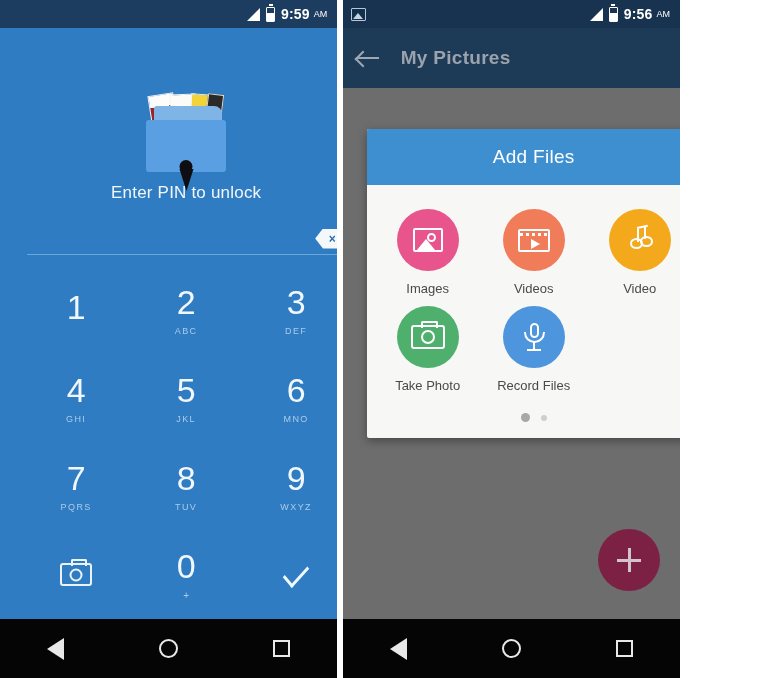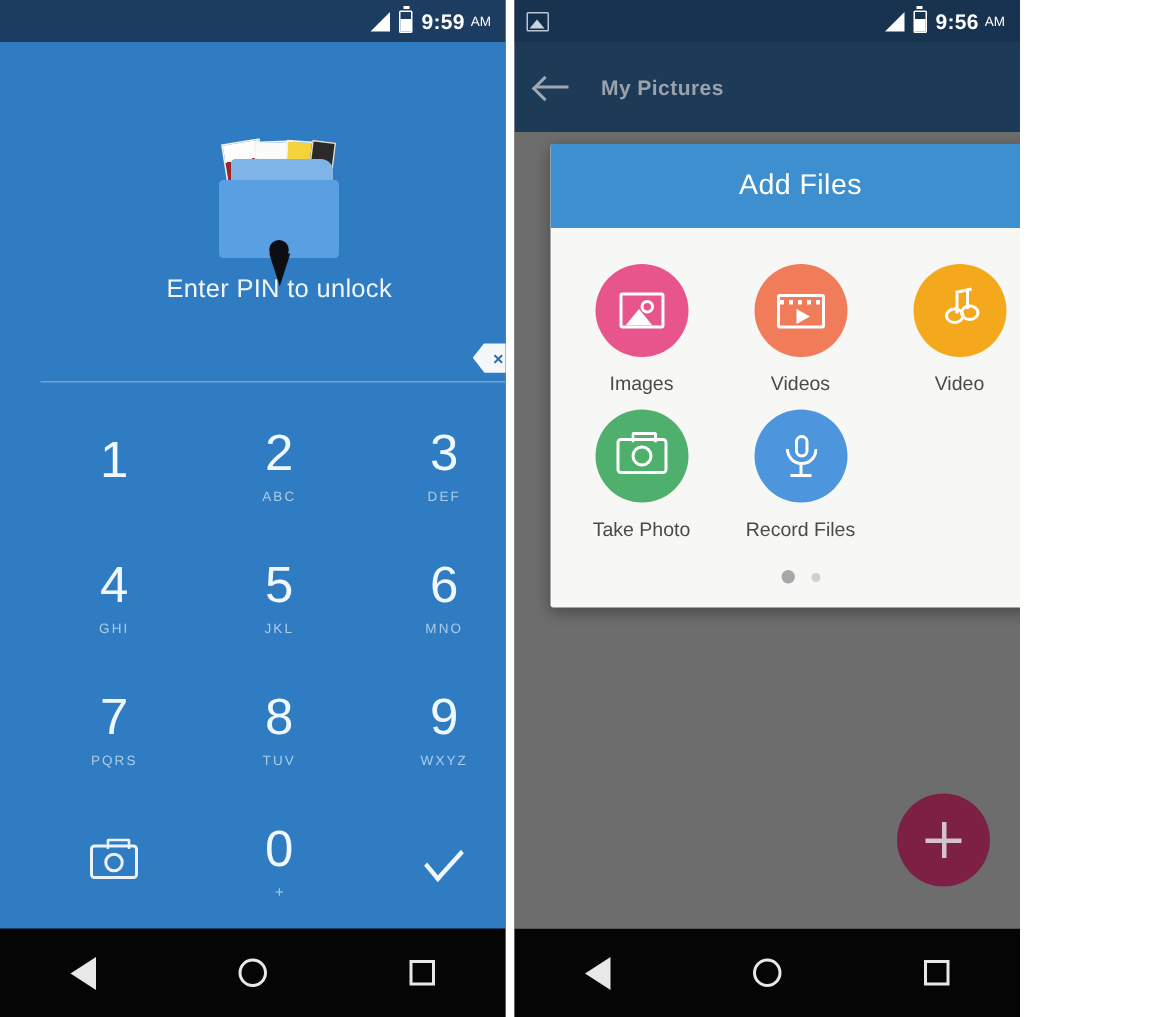--- a/index.html
+++ b/index.html
@@ -233,21 +233,21 @@
     width: 22px; height: 2px; background: #9fa8b2;
   }
   .back-arrow:after {
     content: ""; position: absolute; left: 0; top: 3px;
     width: 10px; height: 10px;
     border-left: 2px solid #9fa8b2;
     border-bottom: 2px solid #9fa8b2;
     transform: rotate(45deg);
   }
   .appbar-title {
-    font-size: 14px; font-weight: bold;
+    font-size: 19px; font-weight: bold;
     color: #9aa3ad;
     letter-spacing: .3px;
   }
   .content-scrim {
     position: absolute; left: 0; top: 60px;
     width: 381px; height: 531px;
     background: #6e6d6d;
   }
   .fab {
     position: absolute; right: 20px; bottom: 28px;
@@ -257,21 +257,21 @@
     display: flex; align-items: center; justify-content: center;
   }
   .fab .plus-h, .fab .plus-v {
     position: absolute; background: #d5c3cb;
   }
   .fab .plus-h { width: 24px; height: 3px; }
   .fab .plus-v { width: 3px; height: 24px; }
 
   .dialog {
     position: absolute;
-    left: 24px; top: 68px;
+    left: 24px; top: 101px;
     width: 334px;
     background: #f7f7f5;
     border-radius: 2px;
     box-shadow: 0 3px 10px rgba(0,0,0,.35);
     overflow: hidden;
   }
   .dialog-header {
     height: 56px;
     background: #3d8fd0;
     display: flex; align-items: center; justify-content: center;

